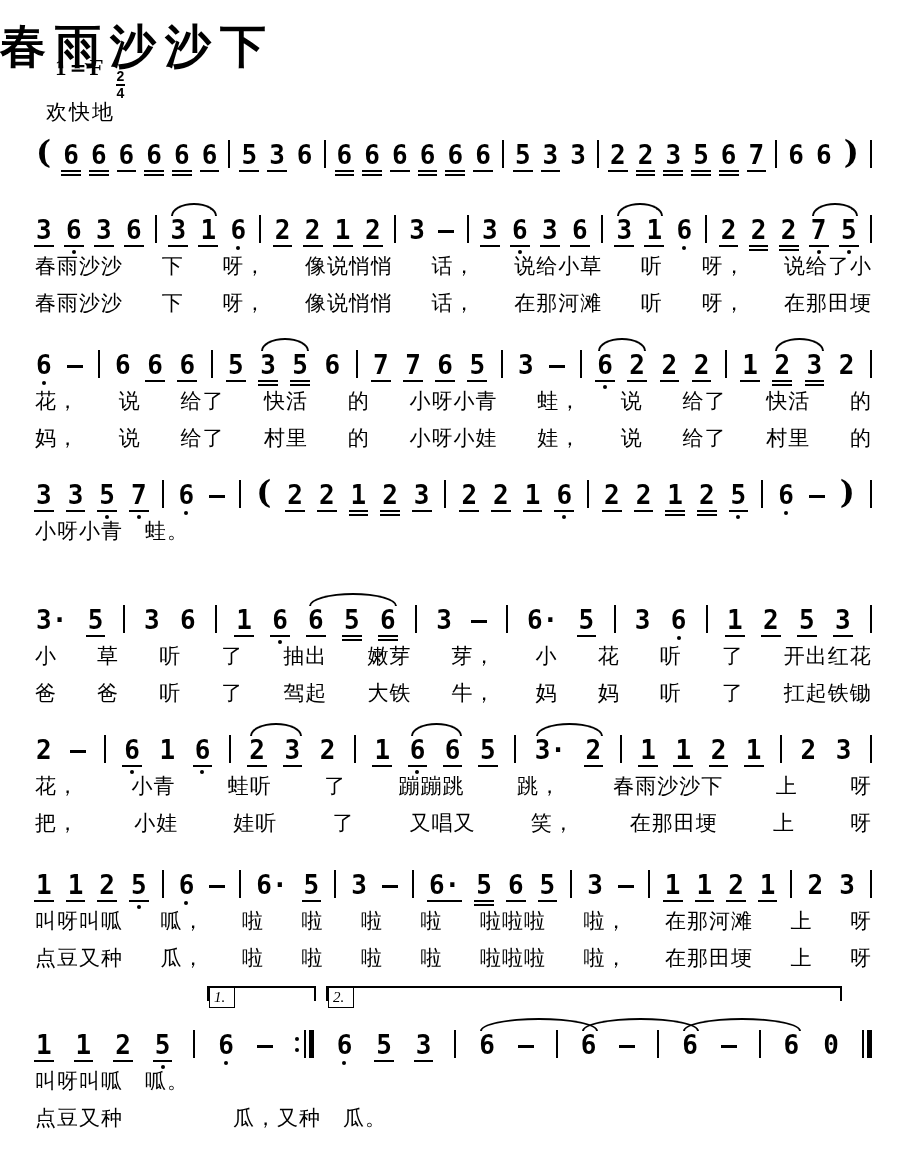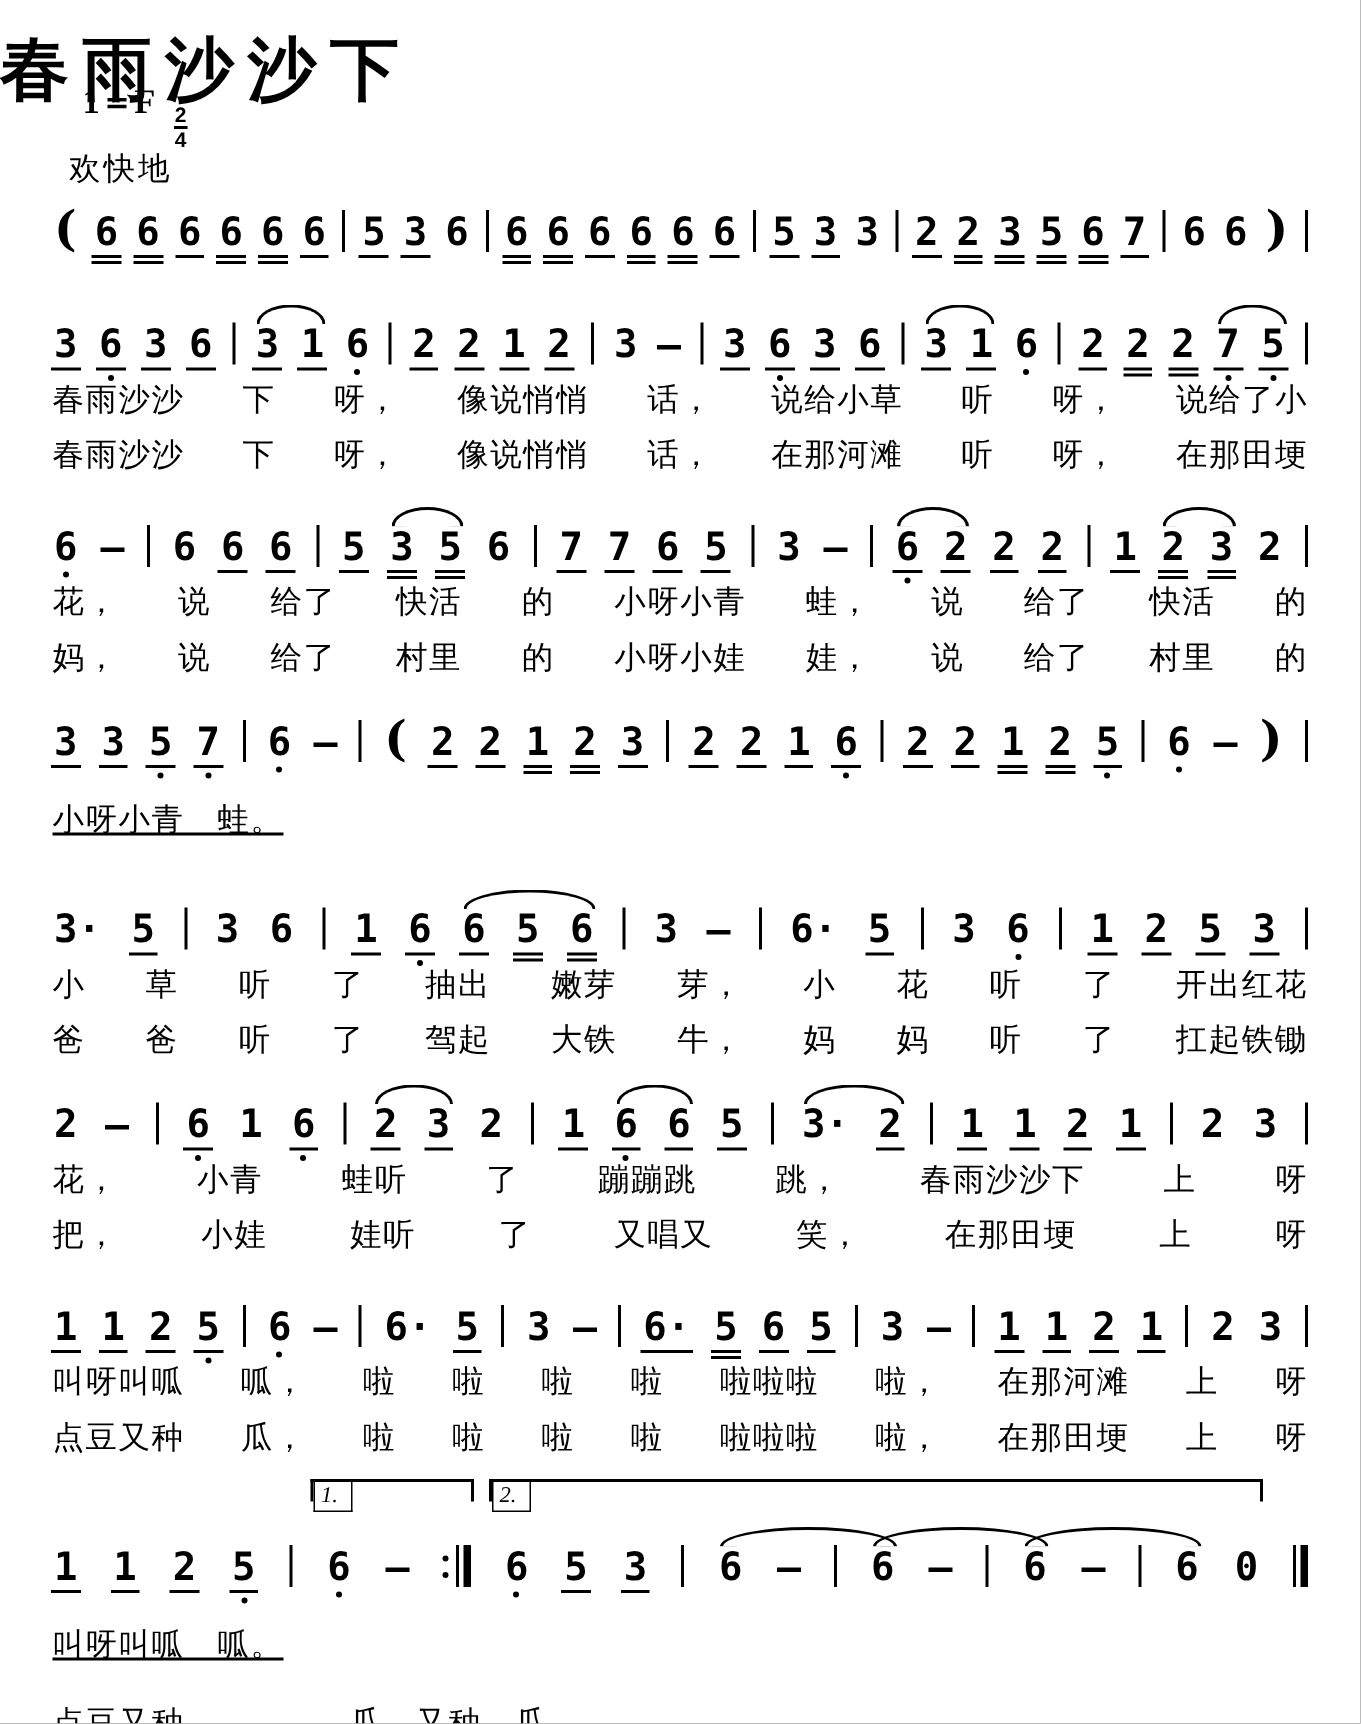--- a/index.html
+++ b/index.html
@@ -32,21 +32,21 @@
   .rdots i{width:4px;height:4px;border-radius:50%;background:#000;}
   .slur{position:absolute;height:11px;border:2px solid #000;border-bottom:none;
         border-radius:50% 50% 0 0 / 100% 100% 0 0;}
   .volta{position:absolute;border-top:2px solid #000;border-left:2px solid #000;
          border-right:2px solid #000;height:13px;top:-32px;}
   .volta .vlabel{position:absolute;left:0;top:0;border:1px solid #000;border-top:none;
          font:italic 15px "Liberation Serif",serif;padding:0 9px 1px 4px;background:#fff;line-height:1.2;}
   
   .lyrics-row{display:flex;justify-content:space-between;font:21px "Liberation Serif",serif;
               margin-top:9px;letter-spacing:1px;}
-  .lyrics-left{font:21px "Liberation Serif",serif;margin-top:24px;white-space:pre;letter-spacing:1px;text-decoration:underline;}
+  .lyrics-left{font:21px "Liberation Serif",serif;margin-top:9px;white-space:pre;letter-spacing:1px;}
   
   #footer{position:absolute;right:30px;top:1116px;display:flex;align-items:center;gap:6px;}
   #footer .uptext{font:bold 15px "Liberation Sans",sans-serif;}
   #logo-icon{width:19px;height:19px;border-radius:50%;display:flex;align-items:center;
              justify-content:center;color:#fff;font:bold 12px "Liberation Sans",sans-serif;}
   #sitename{font:bold 18px "DejaVu Serif",serif;letter-spacing:1px;}
 </style>
 </head>
 <body>
 

